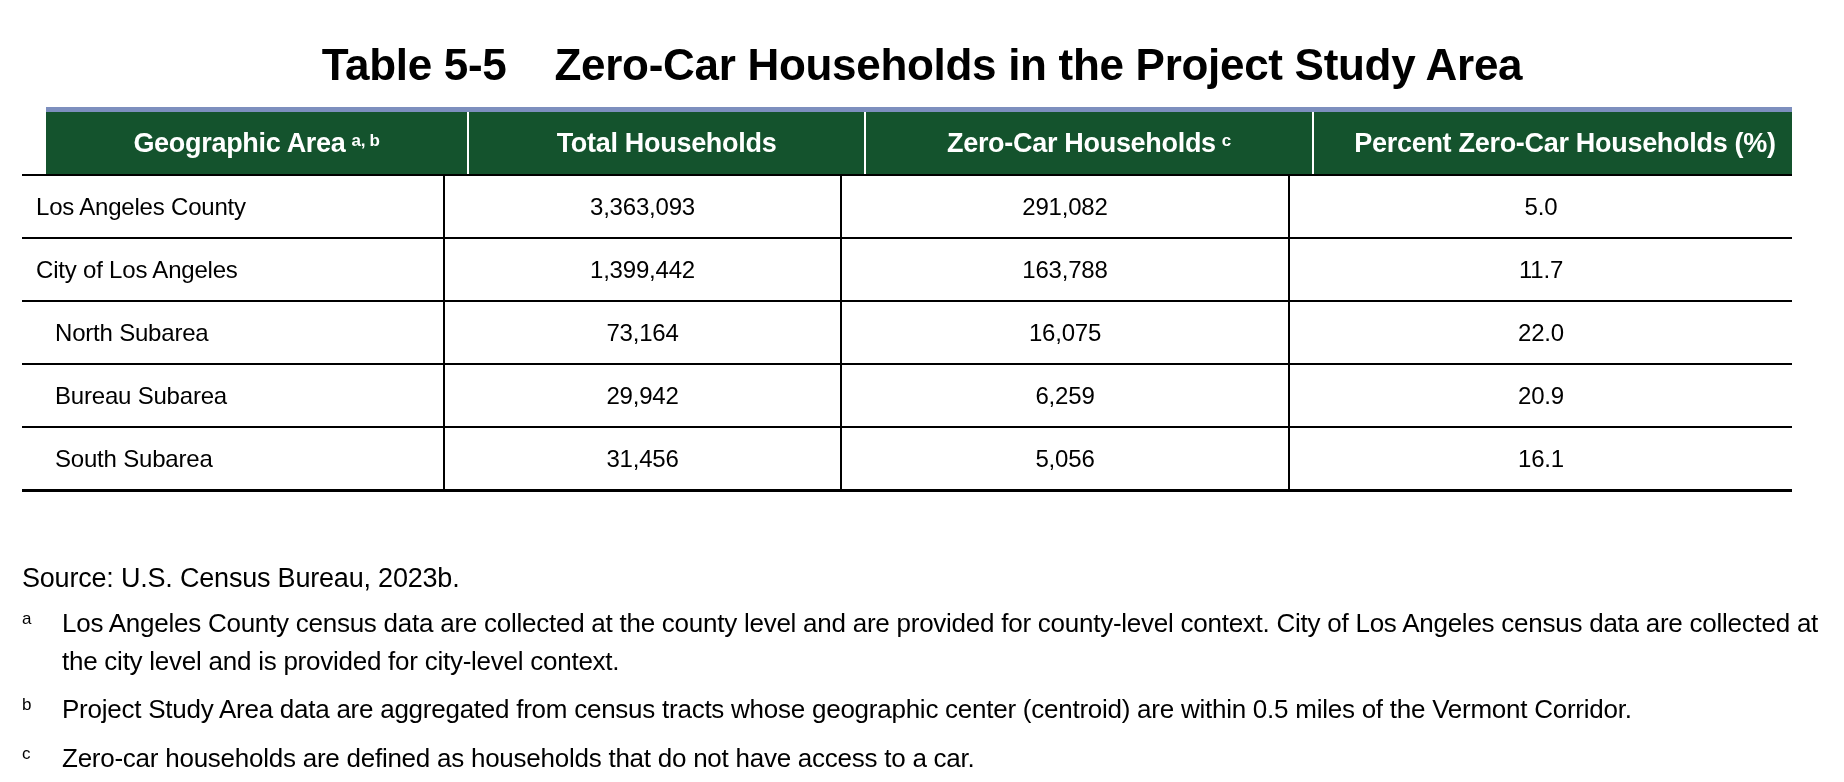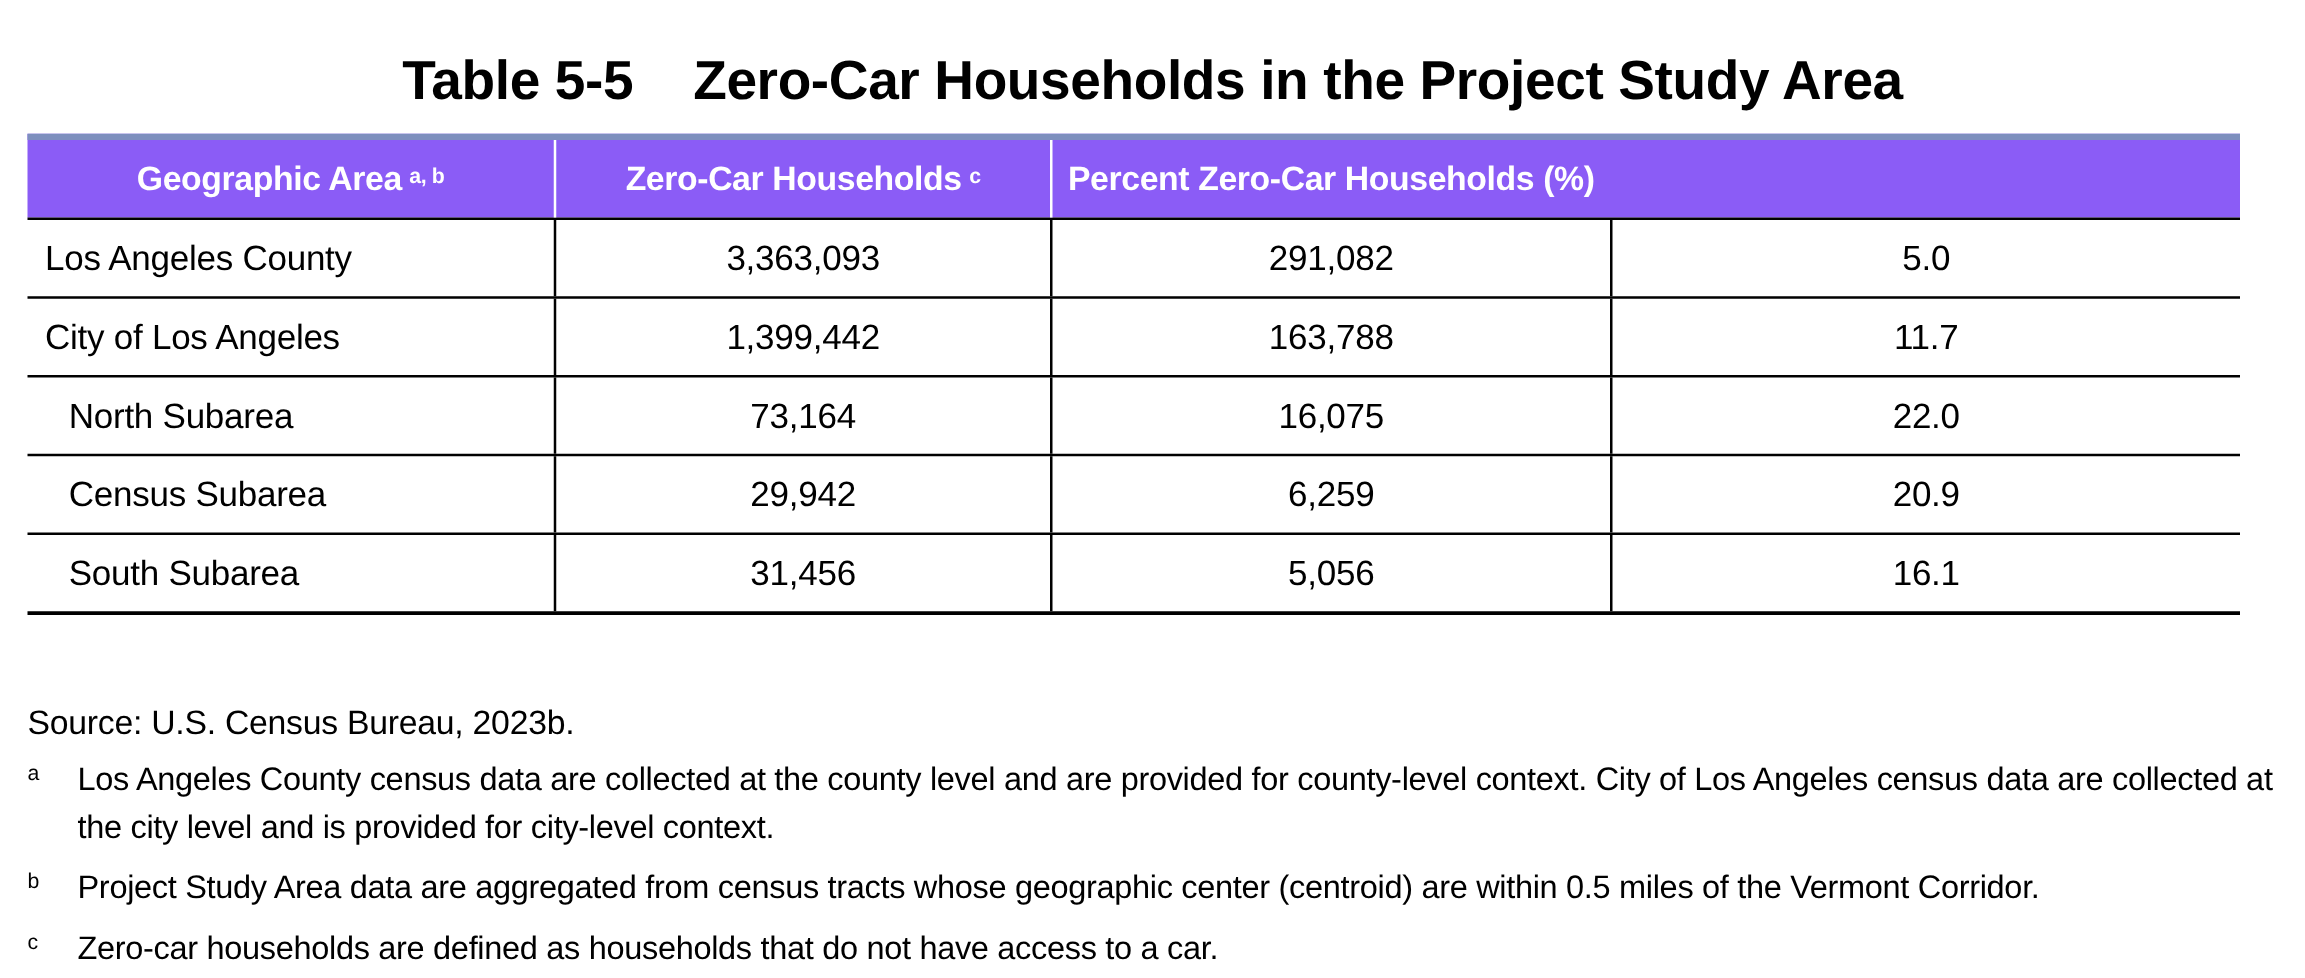--- a/index.html
+++ b/index.html
@@ -33,22 +33,23 @@
   .table {
     position: absolute;
     left: 22px;
     top: 107px;
     width: 1770px;
     border-bottom: 3px solid #000;
   }
   .thead {
     display: grid;
     grid-template-columns: 421px 397px 448px 504px;
-    background: #8b5cf6;
+    background: #14532d;
     border-top: 5px solid #7D8FBE;
+    margin-left: 24px;
   }
   .hcell {
     display: flex;
     align-items: center;
     justify-content: center;
     height: 62px;
     color: #ffffff;
     font-weight: bold;
     font-size: 27px;
     letter-spacing: -0.3px;
@@ -65,21 +66,21 @@
   .row {
     display: grid;
     grid-template-columns: 421px 397px 448px 504px;
     height: 61px;
     border-top: 2px solid #000;
   }
   .row .cell {
     display: flex;
     align-items: center;
     justify-content: center;
-    font-size: 28px;
+    font-size: 24px;
     letter-spacing: -0.2px;
     box-sizing: border-box;
   }
   .row .cell:nth-child(n+2) { border-left: 2px solid #000; }
   .row .areacell { justify-content: flex-start; padding-left: 14px; }
   .row .areacell.indent { padding-left: 33px; }
   .row.bold .cell { font-weight: bold; }
   
   .notes {
     position: absolute;
@@ -115,20 +116,23 @@
     <span>Table 5-5</span><span class="gap"></span><span>Zero-Car Households in the Project Study Area</span>
   </div>
 
   <div class="table">
     <div class="thead" id="thead">
         <div class="hcell">
           <span>Geographic Area</span>
           <sup>a, b</sup>
         </div>
         <div class="hcell">
+          <span>Total Households</span>
+        </div>
+        <div class="hcell">
           <span>Zero-Car Households</span>
           <sup>c</sup>
         </div>
         <div class="hcell">
           <span>Percent Zero-Car Households (%)</span>
         </div>
       </div>
     <div id="tbody">
         <div class="row">
           <div class="cell areacell">Los Angeles County</div>
@@ -142,21 +146,21 @@
           <div class="cell">163,788</div>
           <div class="cell">11.7</div>
         </div>
         <div class="row">
           <div class="cell areacell indent">North Subarea</div>
           <div class="cell">73,164</div>
           <div class="cell">16,075</div>
           <div class="cell">22.0</div>
         </div>
         <div class="row">
-          <div class="cell areacell indent">Census Subarea</div>
+          <div class="cell areacell indent">Bureau Subarea</div>
           <div class="cell">29,942</div>
           <div class="cell">6,259</div>
           <div class="cell">20.9</div>
         </div>
         <div class="row">
           <div class="cell areacell indent">South Subarea</div>
           <div class="cell">31,456</div>
           <div class="cell">5,056</div>
           <div class="cell">16.1</div>
         </div>

